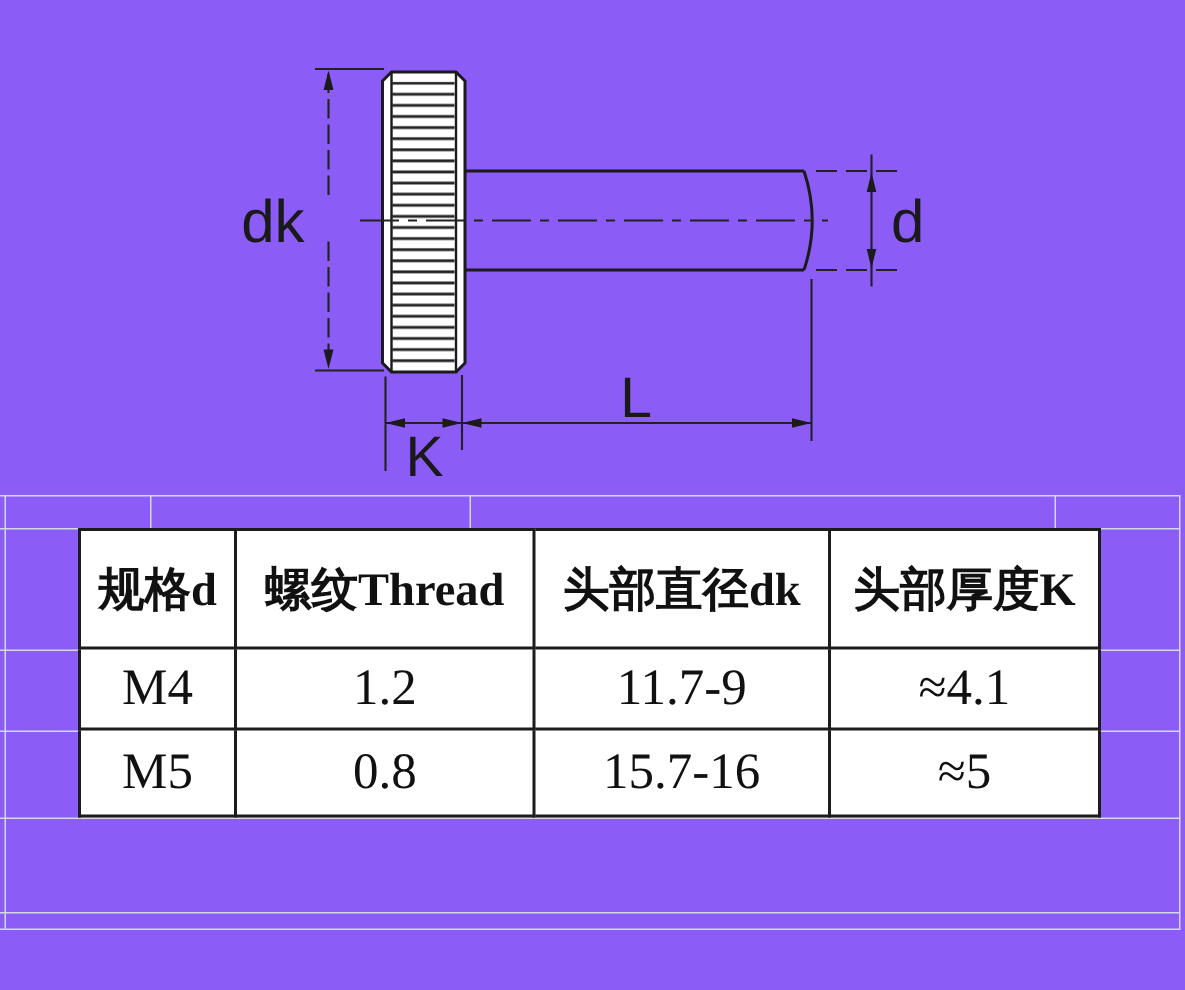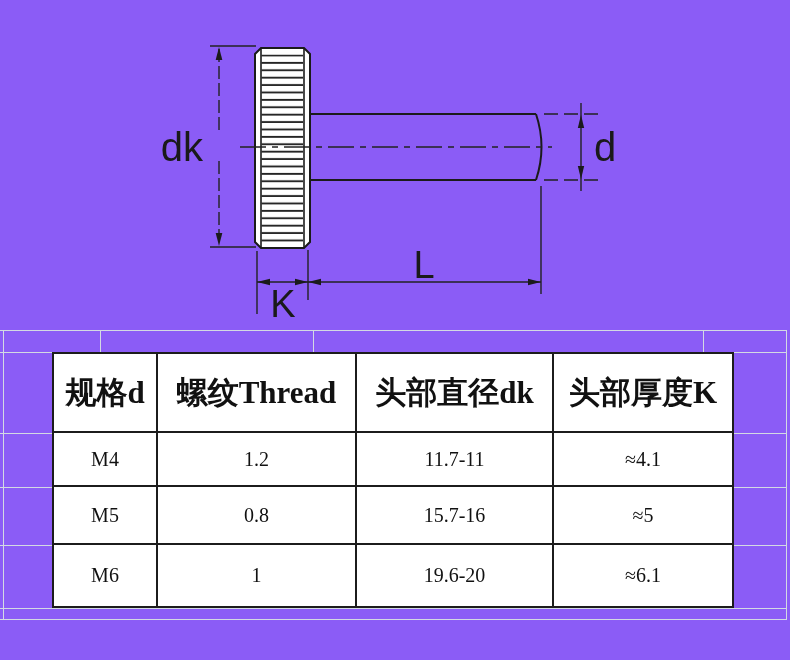--- a/index.html
+++ b/index.html
@@ -6,21 +6,21 @@
   .screen{position:relative;width:790px;height:660px;background:#8b5cf6;overflow:hidden;
           font-family:"Liberation Sans",sans-serif;}
   
   .gl{position:absolute;background:#d3d9e3;}
   
   table.spec{position:absolute;left:52px;top:352px;border-collapse:collapse;table-layout:fixed;
              background:#fff;z-index:2;}
   table.spec td,table.spec th{border:2px solid #1c1c1c;text-align:center;vertical-align:middle;
              padding:0;font-family:"Liberation Serif","DejaVu Serif",serif;color:#111;}
   table.spec th{font-size:31px;font-weight:bold;}
-  table.spec td{font-size:20px;font-weight:normal;border-radius:12px;}
+  table.spec td{font-size:34px;font-weight:normal;border-radius:12px;}
   
   svg.drawing{position:absolute;left:0;top:0;z-index:1;}
   svg.drawing text{font-family:"Liberation Sans",sans-serif;fill:#1a1a1a;}
 </style>
 </head>
 <body>
 
 <div class="screen">
 
   <svg class="drawing" width="790" height="330" viewBox="0 0 790 330">
@@ -102,31 +102,25 @@
     <tbody>
         <tr style="height:79px">
       <th>规格d</th>
       <th>螺纹Thread</th>
       <th>头部直径dk</th>
       <th>头部厚度K</th>
     </tr>
     <tr style="height:54px">
       <td>M4</td>
       <td>1.2</td>
-      <td>11.7-11</td>
+      <td>11.7-9</td>
       <td>≈4.1</td>
     </tr>
     <tr style="height:58px">
       <td>M5</td>
       <td>0.8</td>
       <td>15.7-16</td>
       <td>≈5</td>
     </tr>
-    <tr style="height:63px">
-      <td>M6</td>
-      <td>1</td>
-      <td>19.6-20</td>
-      <td>≈6.1</td>
-    </tr>
   </tbody>
     </table>
 
 </div>
 
 </body></html>

